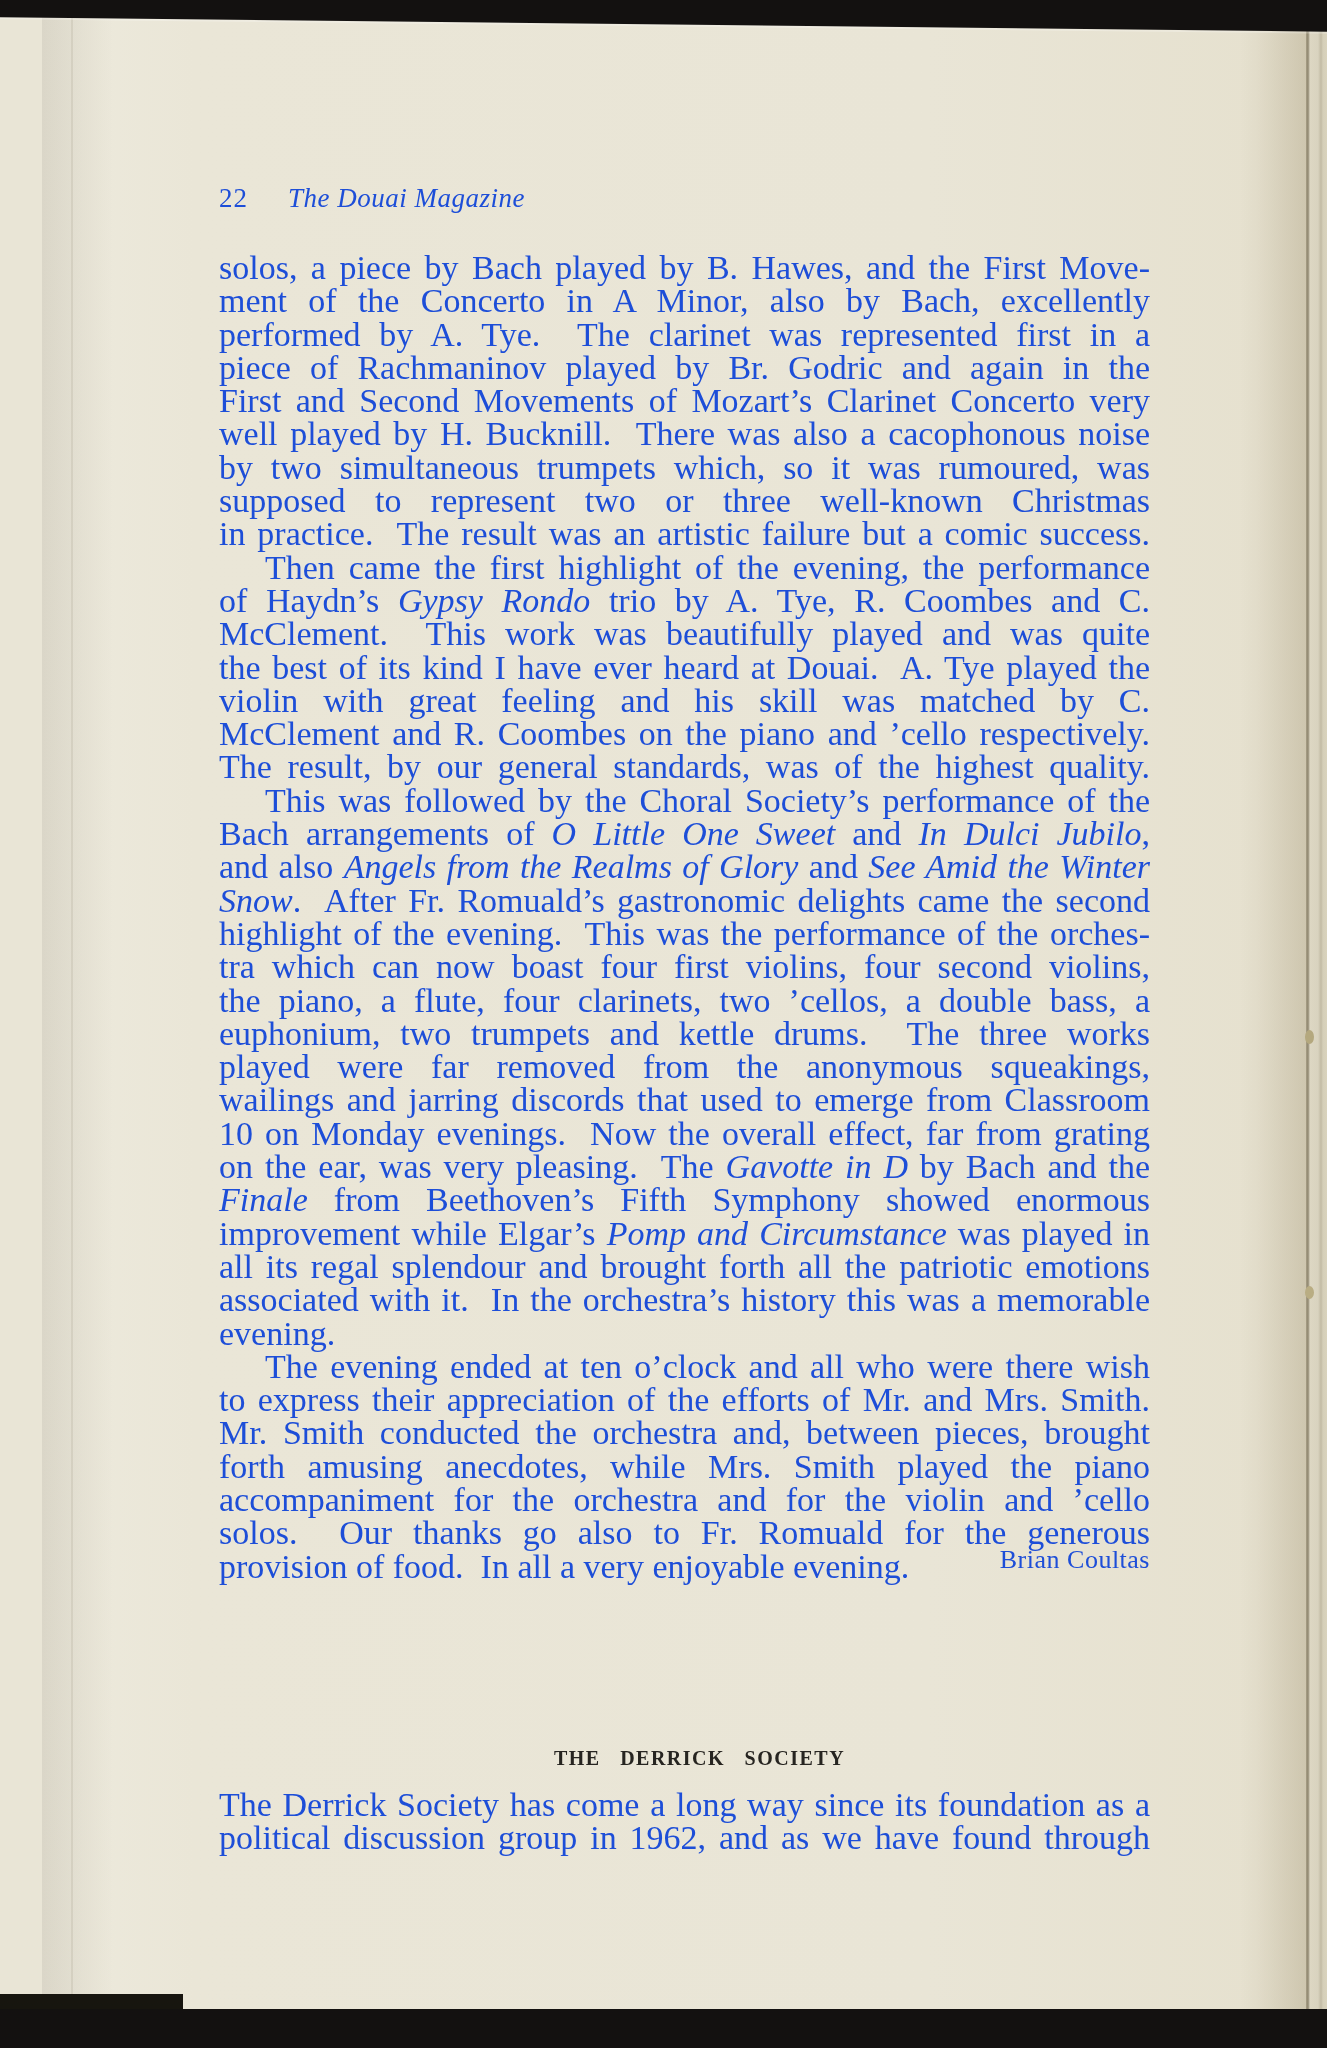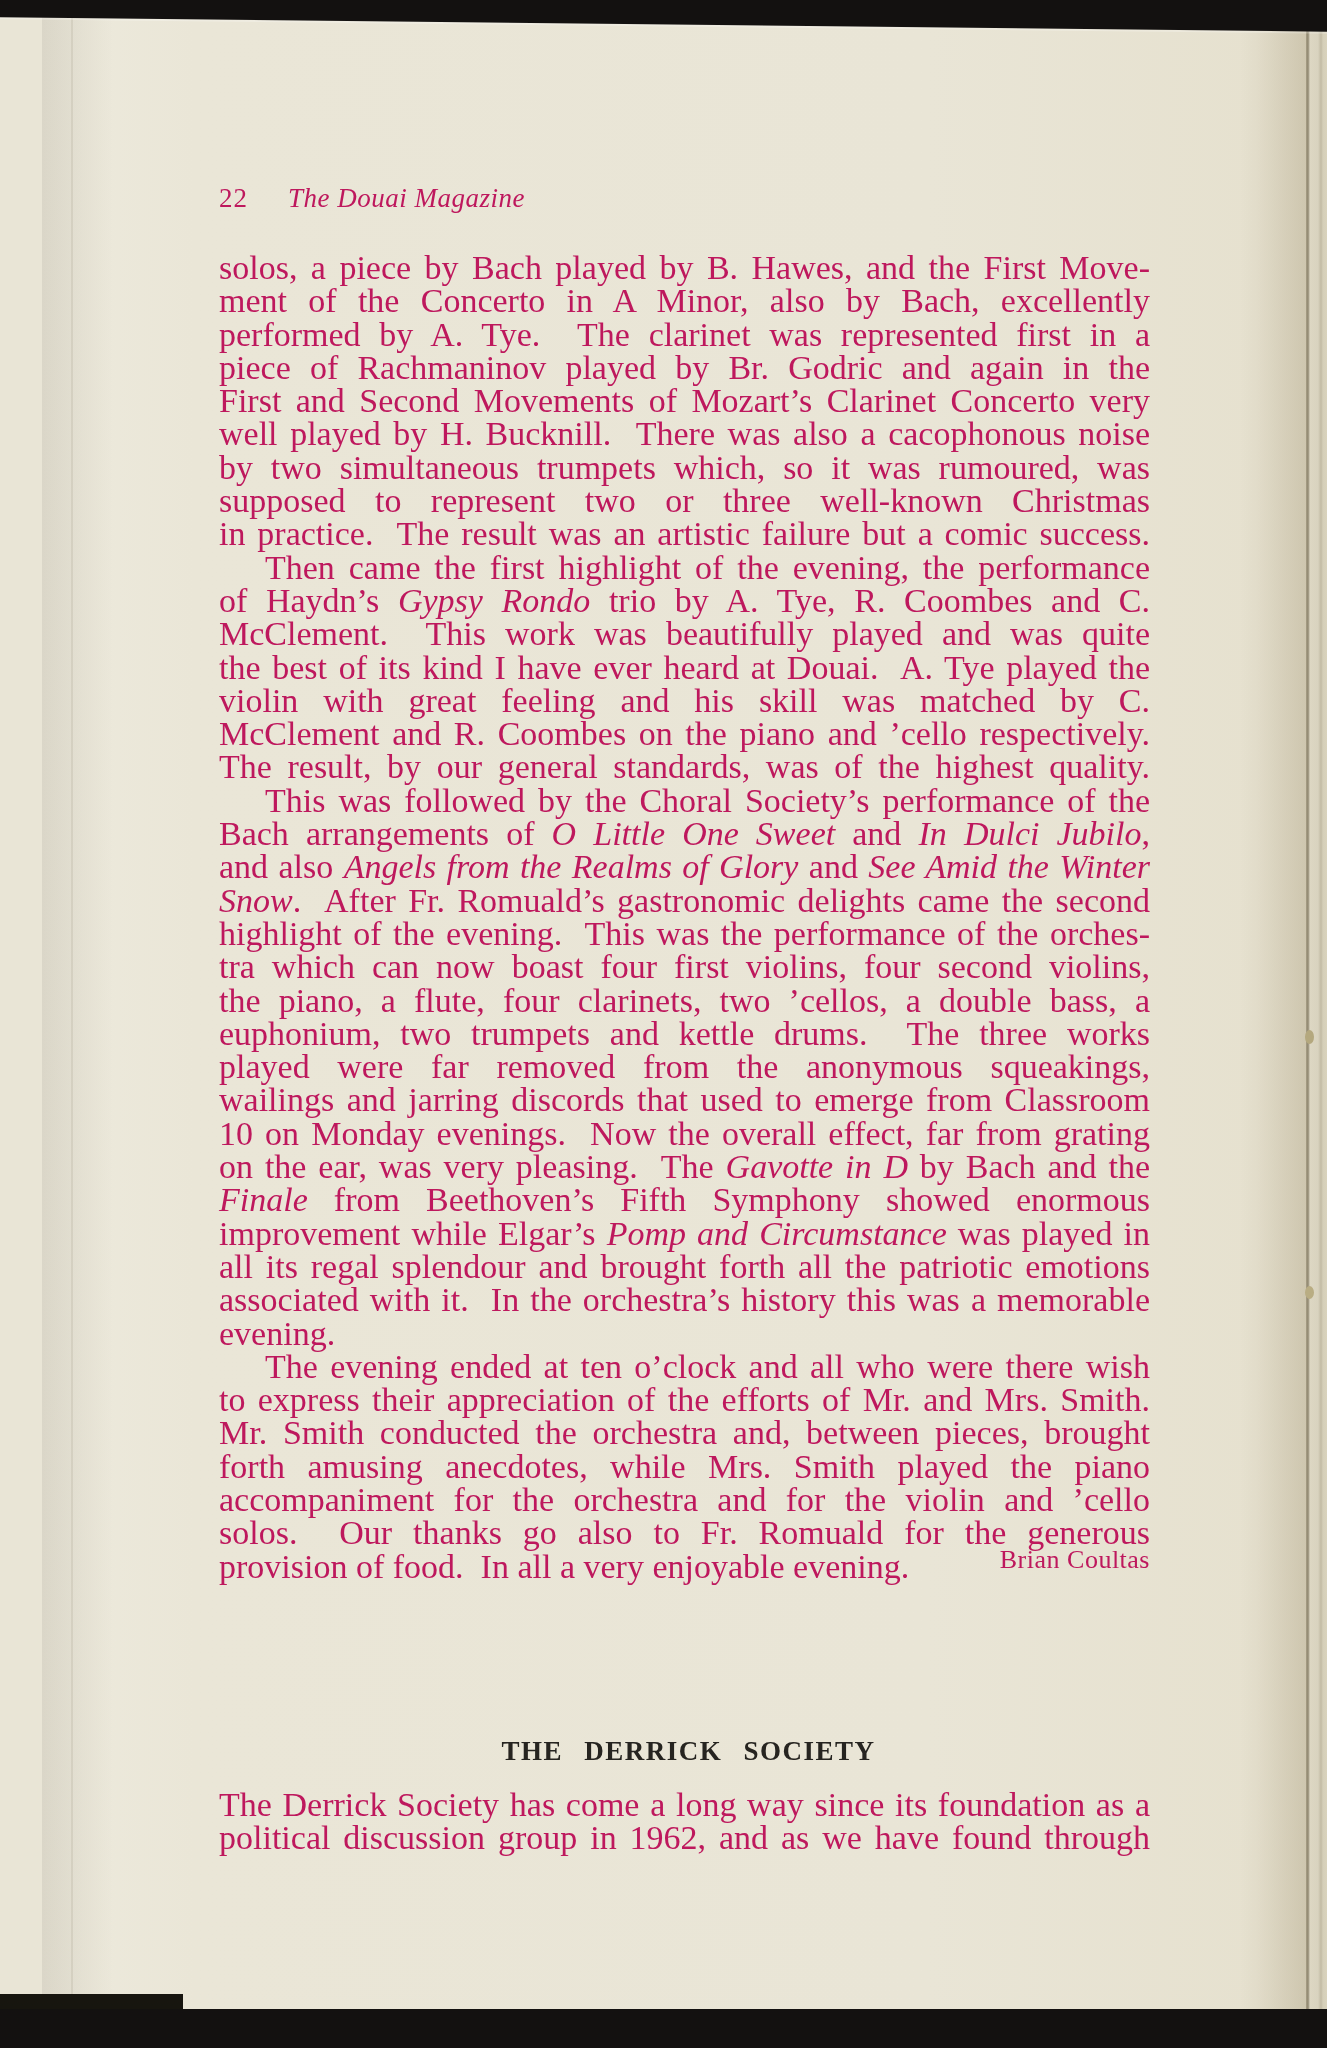--- a/index.html
+++ b/index.html
@@ -36,37 +36,37 @@
   .right-shade{position:absolute;left:1240px;top:14px;width:66px;height:1996px;
     background:linear-gradient(90deg,rgba(140,125,95,0) ,rgba(140,125,95,0.20));}
   
   .fore-edge{
     position:absolute;left:1306px;top:26px;width:21px;height:1984px;
     background:linear-gradient(90deg,#a89f86 0px,#8f8770 2px,#ddd7c3 4px,#d9d3bf 12px,#c2bba4 15px,#d5cfb9 17px,#d9d3bd 21px);
   }
   .speck1{position:absolute;left:1305px;top:1030px;width:9px;height:14px;background:#b4a87e;border-radius:50%;}
   .speck2{position:absolute;left:1305px;top:1286px;width:9px;height:13px;background:#b9ad83;border-radius:50%;}
   
-  .textcol{position:absolute;left:219px;width:931px;color:#be185d;}
+  .textcol{position:absolute;left:219px;width:931px;color:#1d4ed8;}
   .running-head{top:183px;font-size:27px;}
   .running-head .num{letter-spacing:1px;}
   .running-head .title{font-style:italic;margin-left:40px;letter-spacing:0.5px;}
   .bodytext{font-size:34px;}
   .bodytext .line{
     line-height:33.3px;height:33.3px;white-space:nowrap;
     text-align:justify;text-align-last:justify;
   }
   .bodytext .line{white-space:normal;}
   .bodytext .line.natural{text-align-last:left;}
   .bodytext .line.indent{text-indent:46px;font-family:Liberation Serif, serif;}
   #article-body{top:251px;}
   #section-body{top:1788px;}
   .signature{top:1543px;font-size:26px;line-height:33px;text-align:right;letter-spacing:0.5px;}
   .section-heading{
-    top:1732px;margin:4px;font-size:27px;font-weight:bold;text-align:center;
+    top:1732px;margin:15px;font-size:20px;font-weight:bold;text-align:center;
     letter-spacing:1.5px;word-spacing:13px;color:#262420;
   }
 </style>
 </head>
 <body>
 
 <div class="scene">
 
   <div class="page-stack-left"></div>
 

